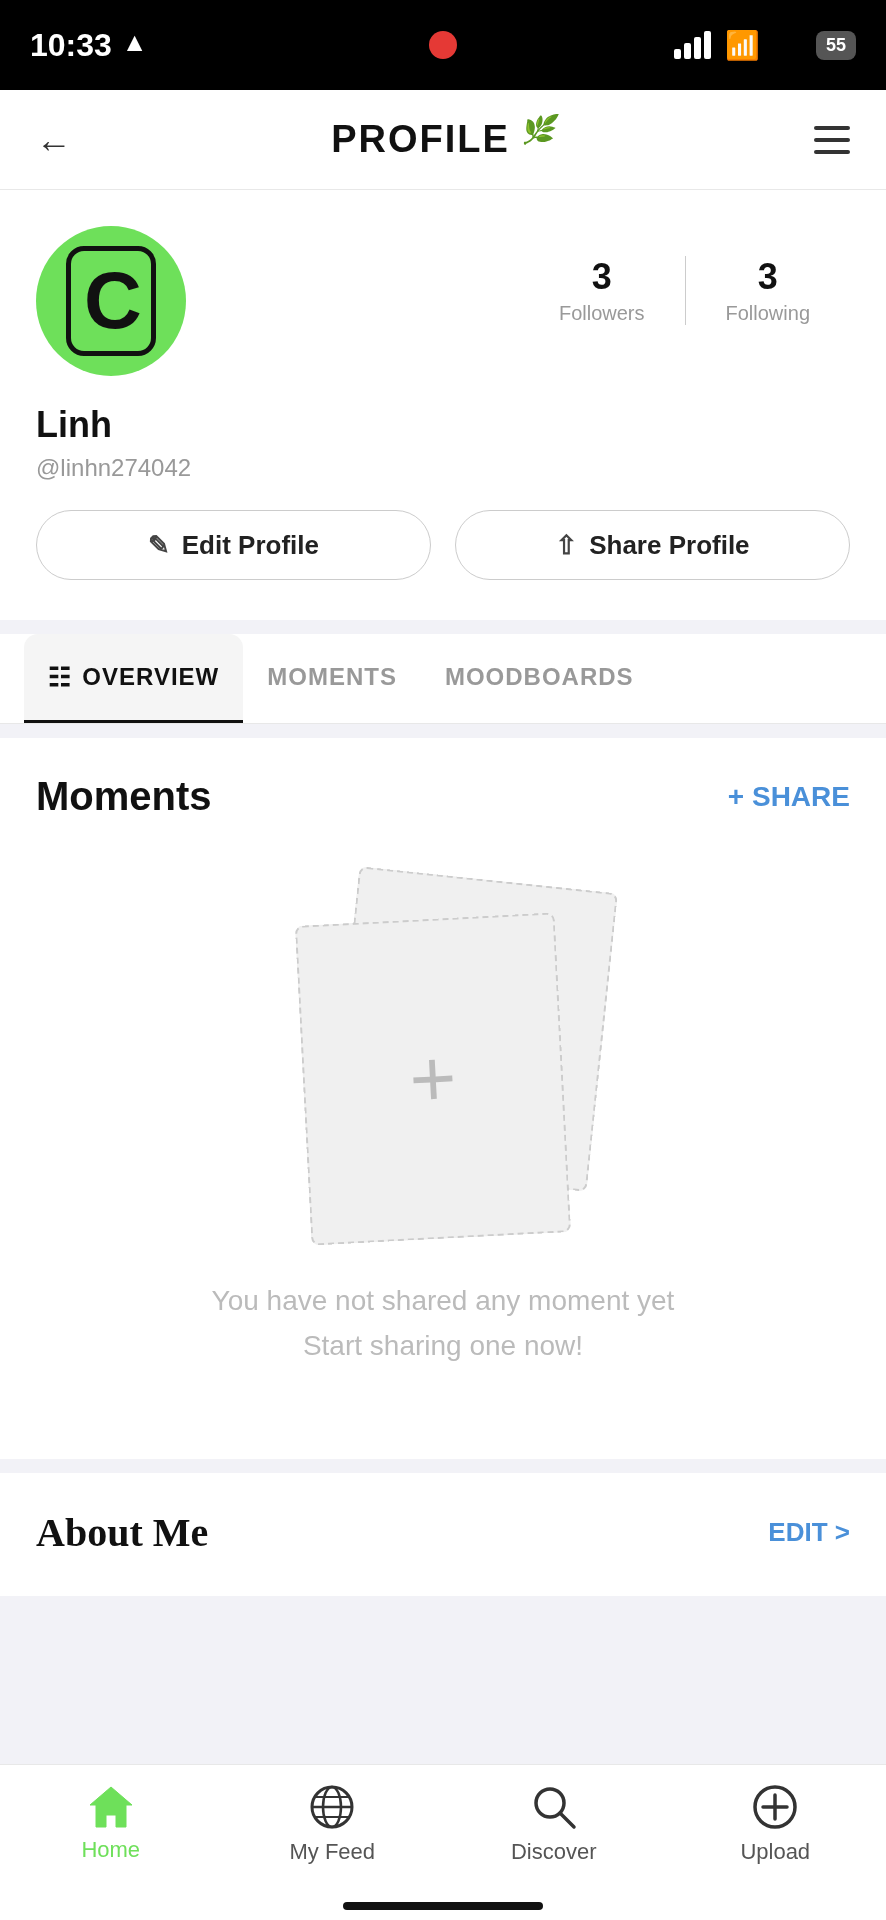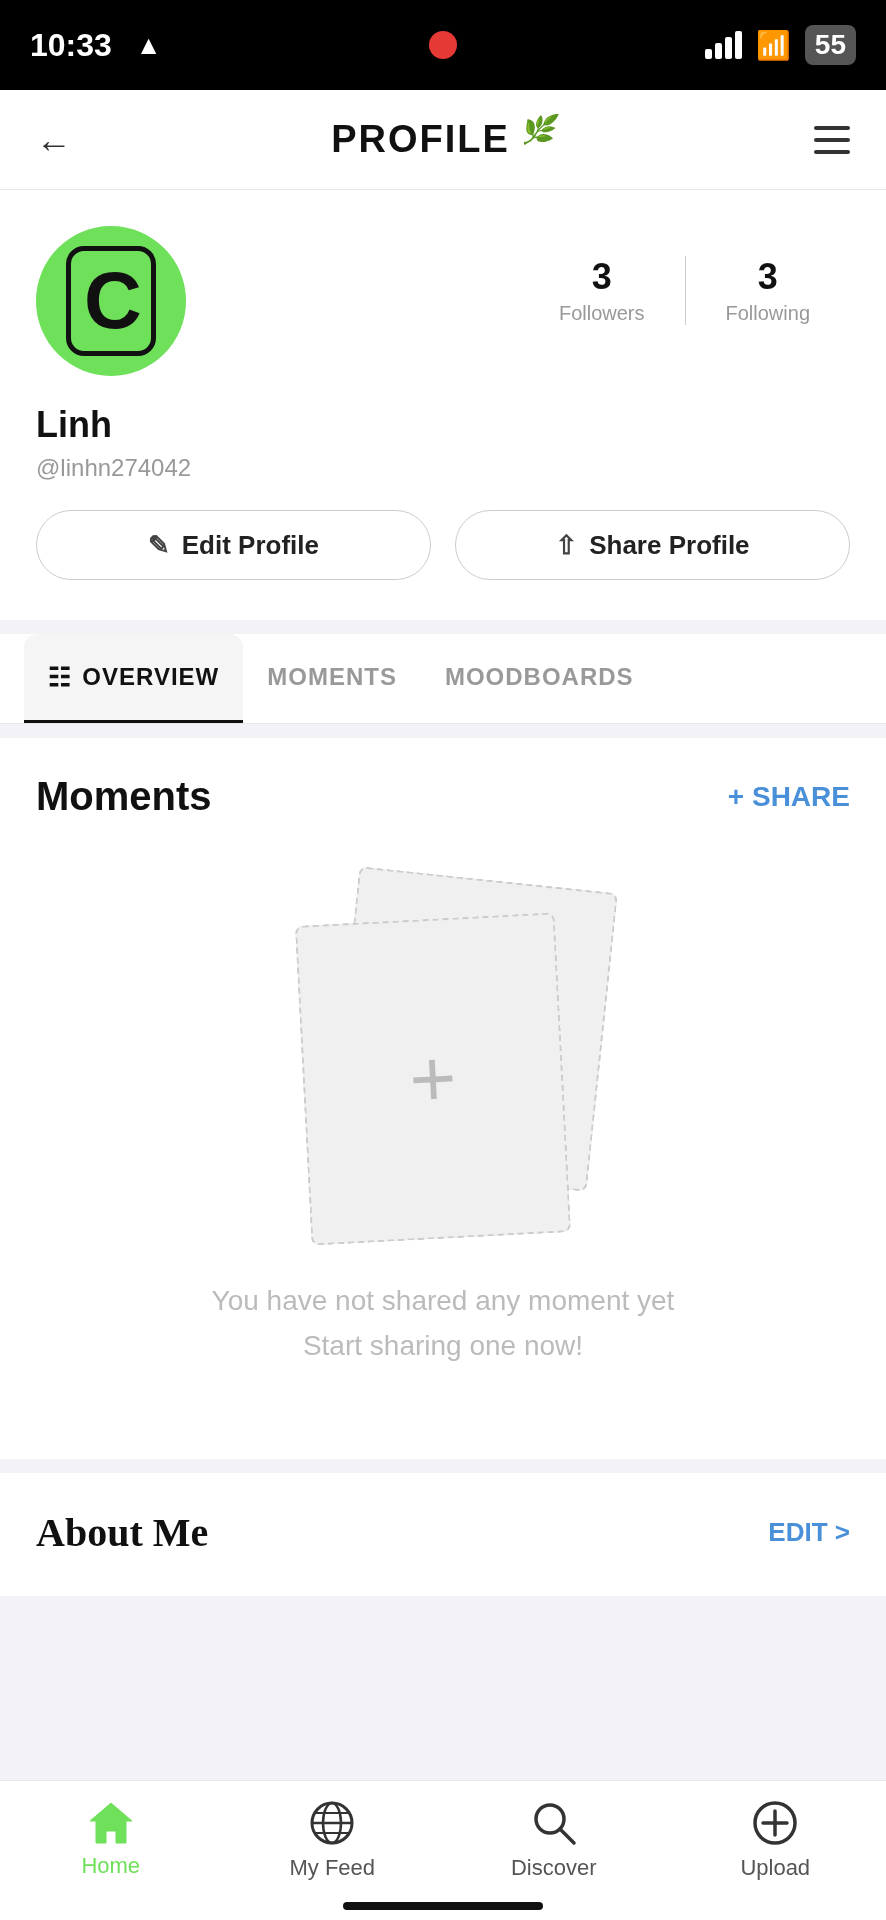--- a/index.html
+++ b/index.html
@@ -22,22 +22,21 @@
       align-items: center;
       justify-content: space-between;
       padding: 0 30px;
       position: relative;
     }
     .status-time {
       color: #fff;
       font-size: 32px;
       font-weight: 600;
       display: flex;
-      align-items: center;
-      gap: 24px;
+      gap: 10px;
     }
     .status-notch {
       position: absolute;
       left: 50%;
       transform: translateX(-50%);
       width: 280px;
       height: 70px;
       background: #000;
       border-radius: 0 0 40px 40px;
       display: flex;
@@ -70,24 +69,25 @@
     .signal-bars span:nth-child(2) { height: 16px; }
     .signal-bars span:nth-child(3) { height: 22px; }
     .signal-bars span:nth-child(4) { height: 28px; }
     .wifi-icon {
       color: #fff;
       font-size: 28px;
     }
     .battery-badge {
       background: #555;
       color: #fff;
-      font-size: 28px;
+      font-size: 18px;
       font-weight: 700;
       padding: 4px 10px;
       border-radius: 8px;
+      margin-left: 42px;
     }
 
     
     .header {
       background: #fff;
       width: 100%;
       height: 100px;
       display: flex;
       align-items: center;
       justify-content: space-between;
@@ -361,21 +361,21 @@
     }
 
     
     .bottom-nav {
       position: fixed;
       bottom: 0;
       left: 0;
       width: 886px;
       background: #fff;
       border-top: 1px solid #e8e8e8;
-      height: 140px;
+      height: 156px;
       display: flex;
       align-items: flex-start;
       justify-content: space-around;
       padding-top: 18px;
     }
     .nav-item {
       display: flex;
       flex-direction: column;
       align-items: center;
       gap: 8px;

